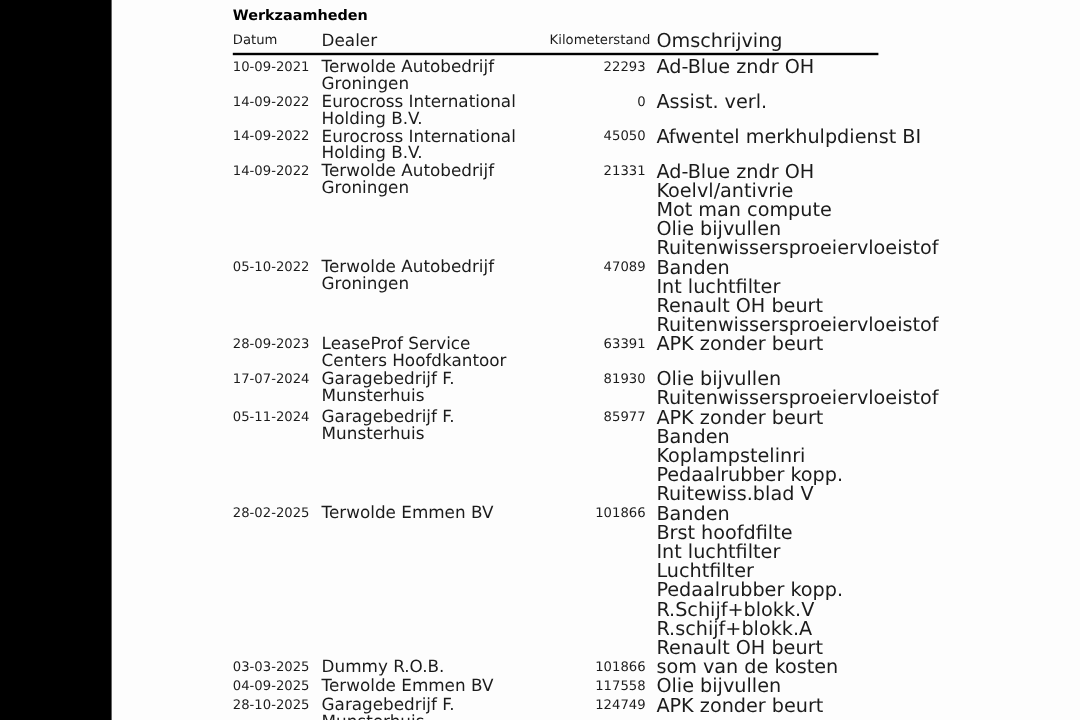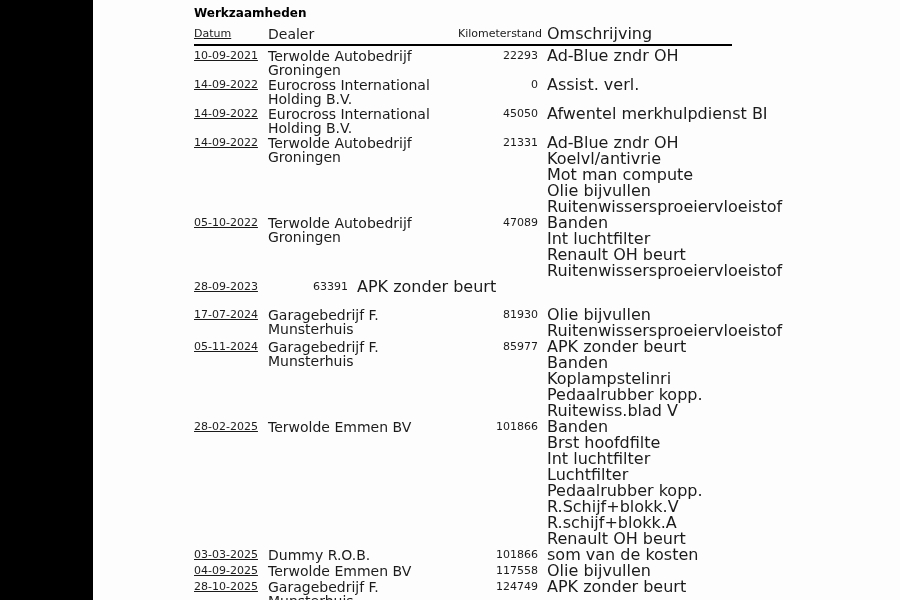--- a/index.html
+++ b/index.html
@@ -35,21 +35,21 @@
     font-size: 11px;
   }
   .rule {
     width: 538px;
     height: 2px;
     background: #000;
     margin-top: 2px;
   }
   .tbody { margin-top: 2px; }
   .row { display: flex; }
-  .col-date  { width: 74px;  flex: none; line-height: 16px; font-size: 11px; text-decoration: underline; }
+  .col-date  { width: 74px;  flex: none; line-height: 16px; font-size: 11px; }
   .col-dealer{ width: 190px; flex: none; line-height: 14px; font-size: 14px; padding-right: 10px; padding-top: 1px; }
   .col-km    { width: 80px;  flex: none; line-height: 16px; font-size: 11px; text-align: right; white-space: nowrap; }
   .col-gap   { width: 9px;   flex: none; }
   .col-desc  { flex: 1; min-width: 0; }
   .desc-line { line-height: 16px; font-size: 16px; white-space: nowrap; }
   .desc-line.blank { height: 12px; line-height: 12px; }
 </style>
 </head>
 <body>
 
@@ -117,20 +117,21 @@
             <div class="col-gap"></div>
             <div class="col-desc">
               <div class="desc-line">Banden</div>
               <div class="desc-line">Int luchtfilter</div>
               <div class="desc-line">Renault OH beurt</div>
               <div class="desc-line">Ruitenwissersproeiervloeistof</div>
             </div>
           </div>
           <div class="row">
             <div class="col-date">28-09-2023</div>
+            <div class="col-dealer">LeaseProf Service Centers Hoofdkantoor</div>
             <div class="col-km">63391</div>
             <div class="col-gap"></div>
             <div class="col-desc">
               <div class="desc-line">APK zonder beurt</div>
               <div class="desc-line blank">&nbsp;</div>
             </div>
           </div>
           <div class="row">
             <div class="col-date">17-07-2024</div>
             <div class="col-dealer">Garagebedrijf F. Munsterhuis</div>

